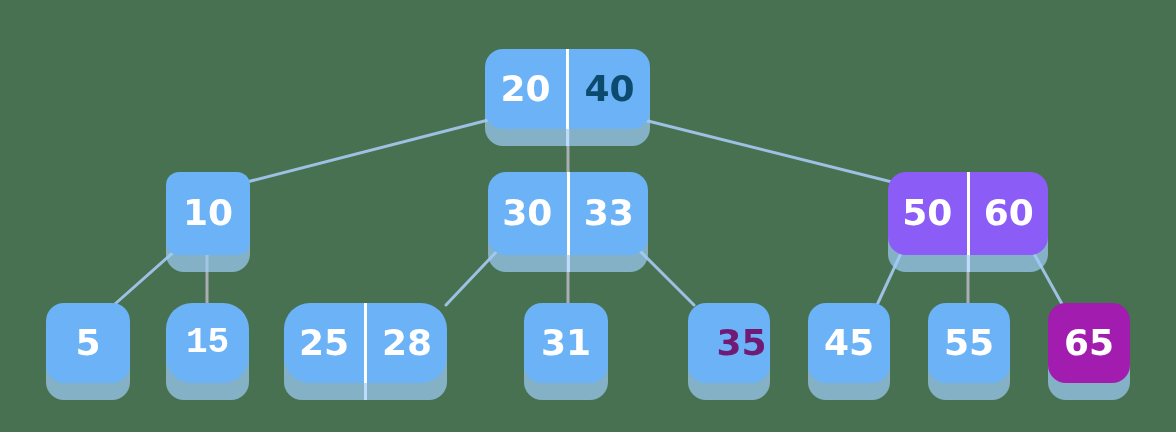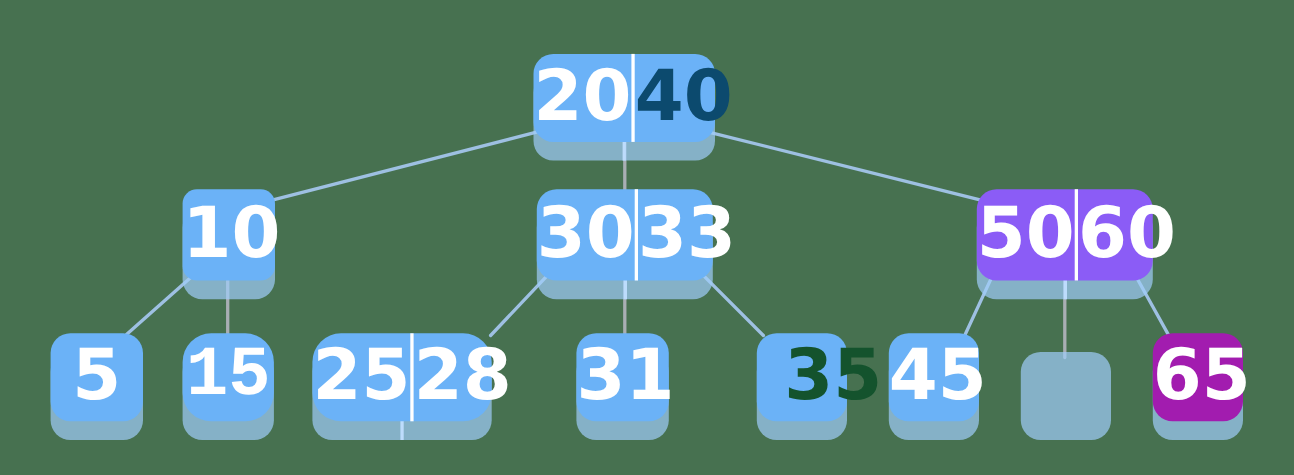--- a/index.html
+++ b/index.html
@@ -36,21 +36,21 @@
     align-items: stretch;
     border-radius: 18px;
     z-index: 4;
   }
   .node-cell {
     flex: 1 1 0;
     display: flex;
     align-items: center;
     justify-content: center;
     font-weight: bold;
-    font-size: 64px;
+    font-size: 36px;
     letter-spacing: 0px;
     user-select: none;
     padding-bottom: 2px;
   }
   .node-cell + .node-cell {
     border-left: 3px solid #FFFFFF;
   }
 </style>
 </head>
 <body>
@@ -104,24 +104,27 @@
     <div class="tree-node" style="left: 284px; top: 303px; width: 163px; height: 80px; background: rgb(107, 178, 247); border-radius: 26px;">
       <div class="node-cell" style="color: rgb(255, 255, 255);">25</div>
       <div class="node-cell" style="color: rgb(255, 255, 255);">28</div>
     </div>
     <div class="node-shadow" style="left: 524px; top: 320px; width: 84px; height: 80px; background: rgba(160, 205, 250, 0.7); border-radius: 18px;"></div>
     <div class="tree-node" style="left: 524px; top: 303px; width: 84px; height: 80px; background: rgb(107, 178, 247); border-radius: 18px;">
       <div class="node-cell" style="color: rgb(255, 255, 255);">31</div>
     </div>
     <div class="node-shadow" style="left: 688px; top: 320px; width: 82px; height: 80px; background: rgba(160, 205, 250, 0.7); border-radius: 18px;"></div>
     <div class="tree-node" style="left: 688px; top: 303px; width: 82px; height: 80px; background: rgb(107, 178, 247); border-radius: 18px;">
-      <div class="node-cell" style="color: #14532d; padding-left: 25px;">35</div>
+      <div class="node-cell" style="color: #701a75; padding-left: 25px;">35</div>
     </div>
     <div class="node-shadow" style="left: 808px; top: 320px; width: 82px; height: 80px; background: rgba(160, 205, 250, 0.7); border-radius: 18px;"></div>
     <div class="tree-node" style="left: 808px; top: 303px; width: 82px; height: 80px; background: rgb(107, 178, 247); border-radius: 18px;">
       <div class="node-cell" style="color: rgb(255, 255, 255);">45</div>
     </div>
     <div class="node-shadow" style="left: 928px; top: 320px; width: 82px; height: 80px; background: rgba(160, 205, 250, 0.7); border-radius: 18px;"></div>
+    <div class="tree-node" style="left: 928px; top: 303px; width: 82px; height: 80px; background: rgb(107, 178, 247); border-radius: 18px;">
+      <div class="node-cell" style="color: rgb(255, 255, 255);">55</div>
+    </div>
     <div class="node-shadow" style="left: 1048px; top: 320px; width: 82px; height: 80px; background: rgba(160, 205, 250, 0.7); border-radius: 18px;"></div>
     <div class="tree-node" style="left: 1048px; top: 303px; width: 82px; height: 80px; background: #a21caf; border-radius: 18px;">
       <div class="node-cell" style="color: rgb(255, 255, 255);">65</div>
     </div>
   </div>
 
 </body></html>

